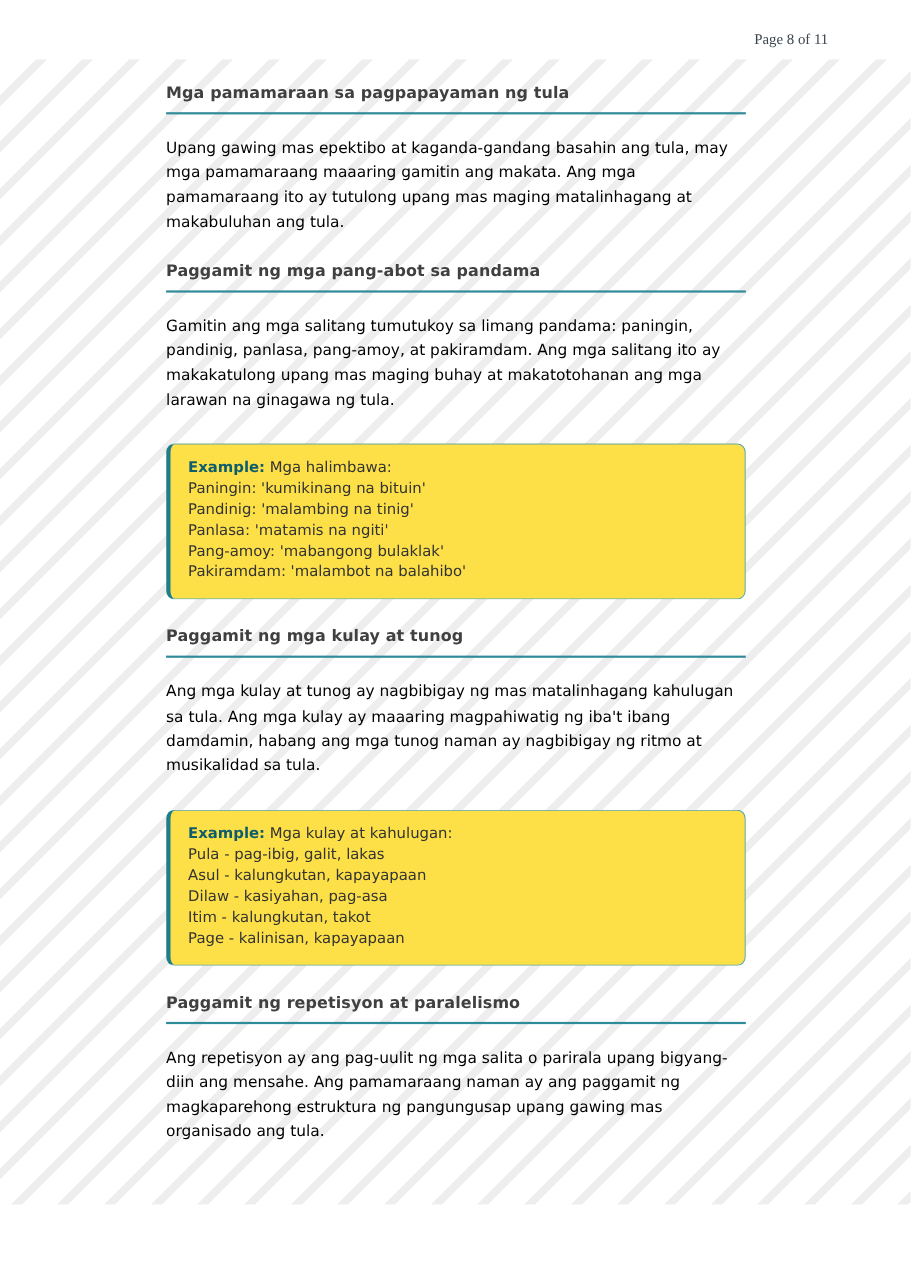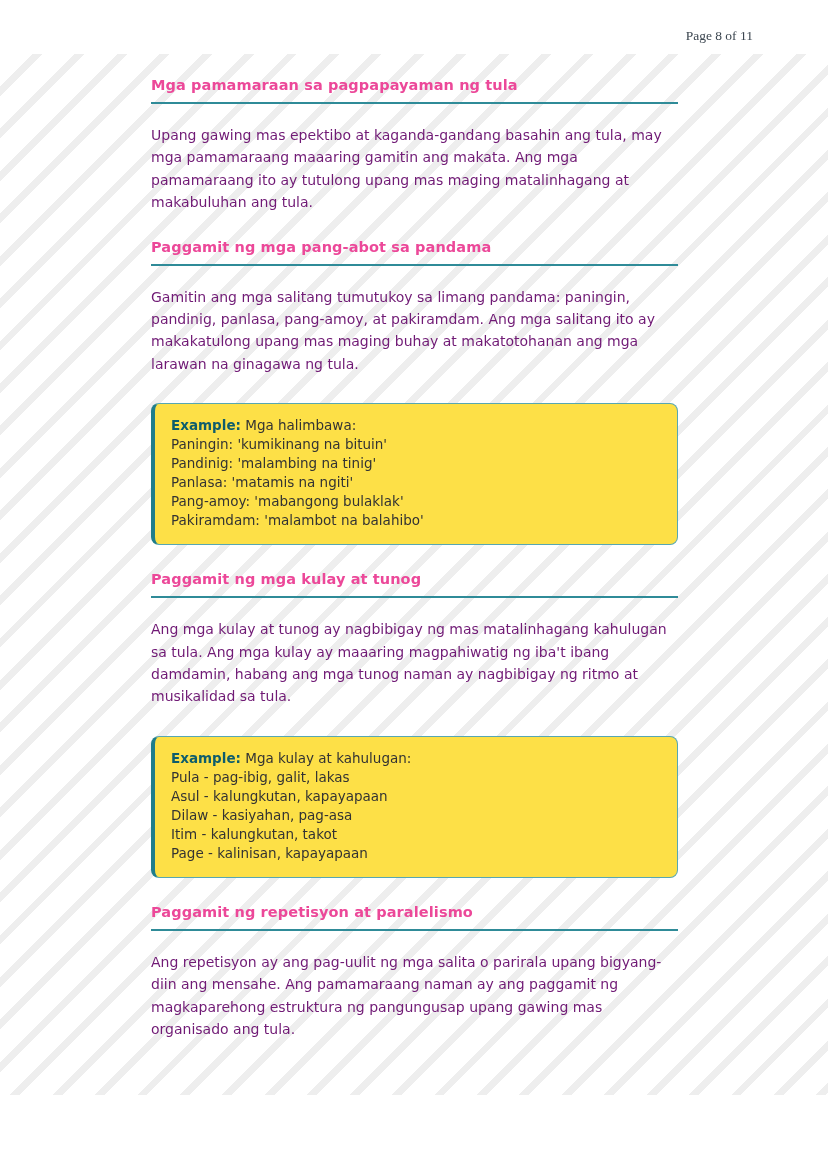--- a/index.html
+++ b/index.html
@@ -43,35 +43,35 @@
     position: absolute;
     left: 151px;
     top: 0;
     width: 527px;
     padding-top: 77px;
   }
 
   .sec-h {
     font-size: 14.5px;
     font-weight: bold;
-    color: #ec4899;
+    color: #404040;
     margin: 0;
     letter-spacing: 0.1px;
   }
 
   .rule {
     border: 0;
     border-top: 2px solid #2f8b98;
     margin: 9px 0 0 0;
   }
 
   .para {
     font-size: 14px;
     line-height: 22.4px;
-    color: #701a75;
+    color: #000000;
     margin: 20px 0 25px 0;
   }
 
   .example-box {
     background: #fde047;
     border: 1.5px solid #57a7b2;
     border-left: 4px solid #1f7d8a;
     border-radius: 8px;
     padding: 12px 16px 14px 16px;
     margin: 28px 0 26px 0;

